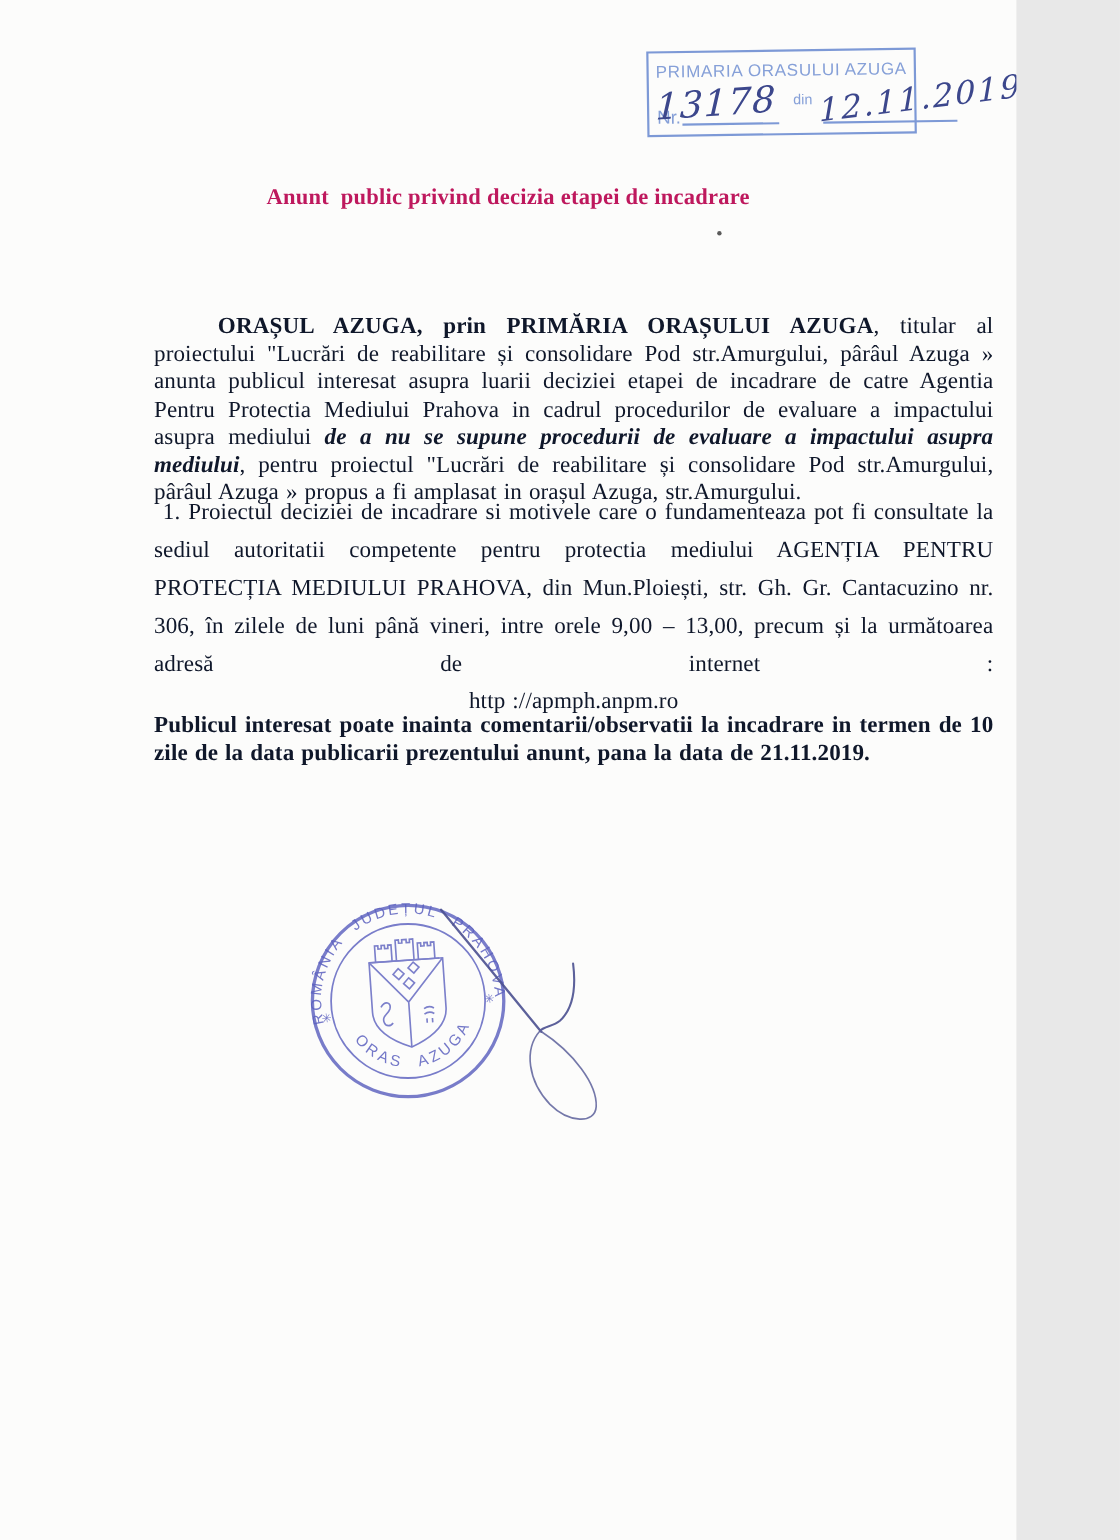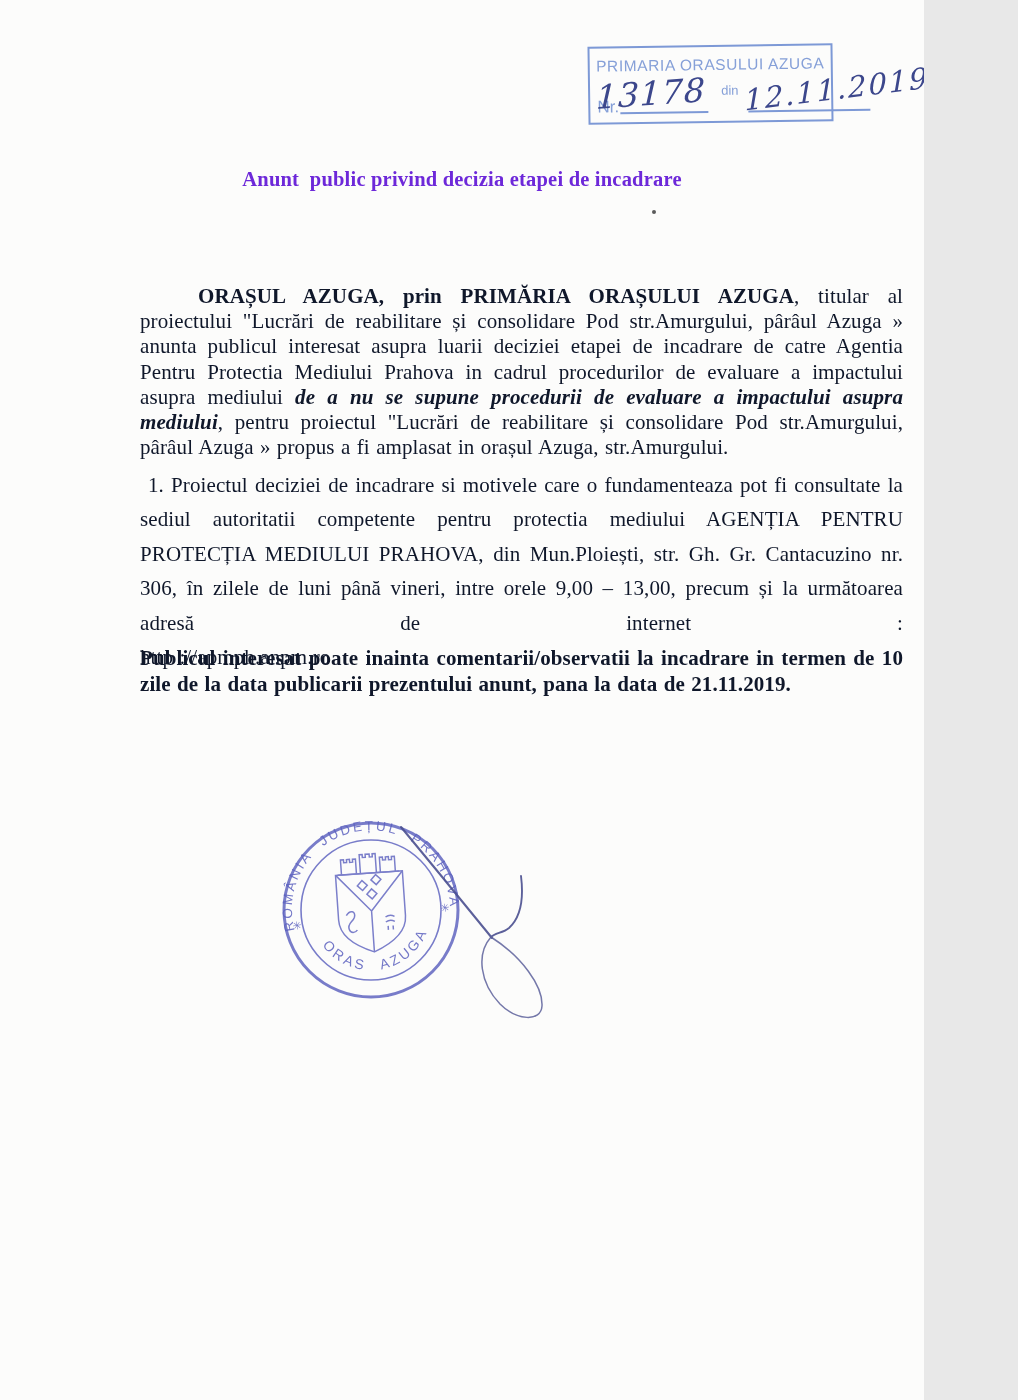--- a/index.html
+++ b/index.html
@@ -20,30 +20,30 @@
   .reg-u{position:absolute;height:2px;background:#7d99d6;bottom:8px;}
   .reg-u-nr{left:30px;width:88px;}
   .reg-u-date{left:158px;width:122px;}
 
   
   .hw{position:absolute;font-family:"DejaVu Serif",serif;font-style:italic;color:#3c478c;}
   .hw-nr{left:596px;top:74px;font-size:33px;letter-spacing:1px;transform:rotate(-4deg) skewX(-6deg);}
   .hw-date{left:744px;top:72px;font-size:29px;letter-spacing:2px;transform:rotate(-7deg) skewX(-6deg);}
 
   .title{position:absolute;left:0;right:0;top:168px;text-align:center;font-weight:bold;
-         font-size:20.5px;color:#6d28d9;white-space:pre-wrap;letter-spacing:.2px;}
+         font-size:20.5px;color:#be185d;white-space:pre-wrap;letter-spacing:.2px;}
   .title-dot{position:absolute;left:652px;top:210px;width:4px;height:4px;border-radius:50%;
              background:#3d3d3d;opacity:.85;}
 
   .p{position:absolute;left:140px;width:763px;margin:0;text-align:justify;
      font-size:21px;letter-spacing:.1px;word-spacing:1px;color:#0f172a;}
   .p1{top:284px;line-height:25.2px;text-indent:58px;}
-  .p2{top:468px;line-height:34.4px;}
+  .p2{top:448px;line-height:34.4px;}
   .p2-text{text-align:justify;text-align-last:justify;text-indent:8px;}
-  .p2-url{text-align:left;}
+  .p2-url{text-align:center;}
   .p3{top:646px;line-height:25.5px;font-weight:bold;}
   .b{font-weight:bold;}
   .bi{font-weight:bold;font-style:italic;}
 
   .sig-block{position:absolute;left:258px;top:766px;font-weight:bold;font-size:18.5px;
              line-height:26px;color:#2f2d2c;}
 
   .seal{position:absolute;left:280px;top:818px;width:182px;height:184px;}
   .seal text{font-family:"Liberation Sans",sans-serif;fill:#5c61bf;}
   .seal .arc{font-size:13.5px;letter-spacing:2.5px;word-spacing:8px;}

